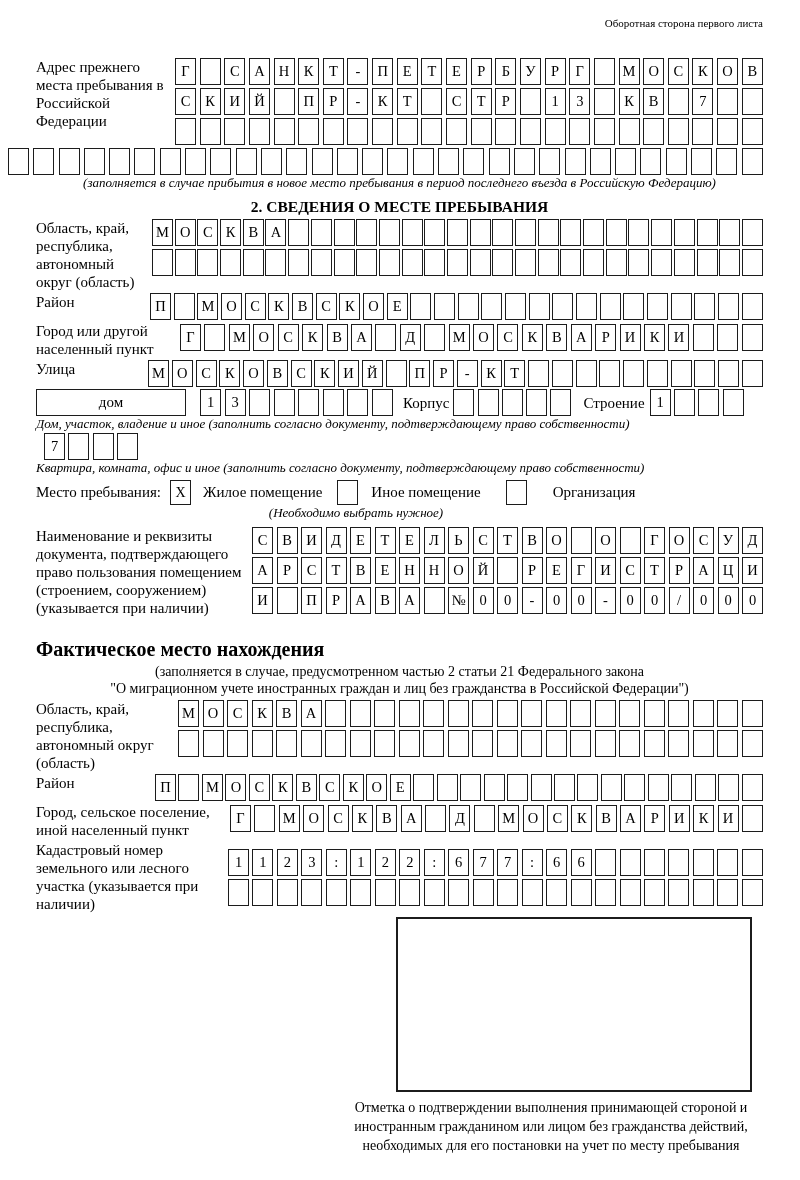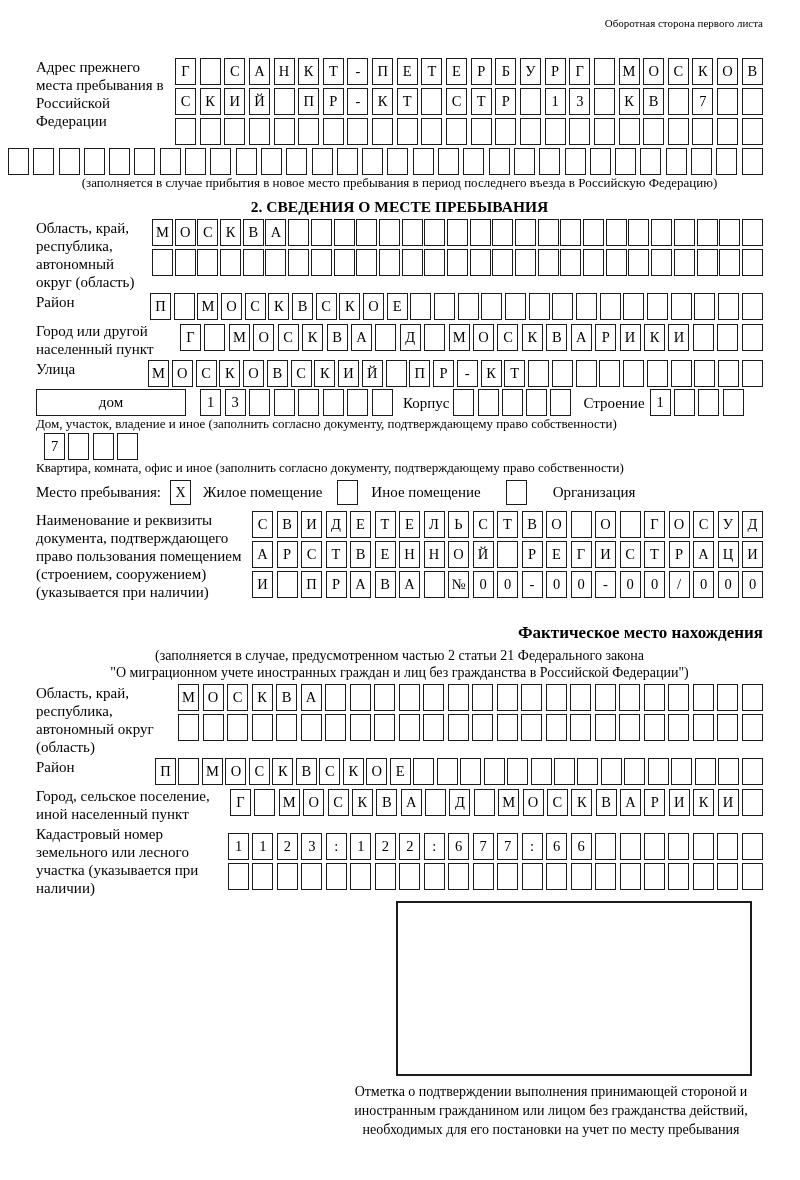--- a/index.html
+++ b/index.html
@@ -1,29 +1,29 @@
 <!DOCTYPE html>
 <html><head>
 <meta charset="utf-8">
 <style>
   html,body{margin:0;padding:0;background:#fff;color:#000;}
   body{width:800px;height:1180px;font-family:"Liberation Serif",serif;}
   .page{box-sizing:border-box;width:800px;height:1180px;padding:14px 37px 0 36px;position:relative;overflow:hidden;}
   .hdr{font-size:11px;text-align:right;line-height:18px;}
   .h2{font-weight:bold;font-size:15.5px;text-align:center;line-height:20px;margin-top:6px;}
-  .h3{font-weight:bold;font-size:17px;text-align:right;line-height:20px;margin-top:4px;}
+  .h3{font-weight:bold;font-size:20px;text-align:left;line-height:20px;margin-top:4px;}
   .field{display:flex;align-items:flex-start;margin-bottom:2px;}
   .label{font-size:15px;line-height:18px;padding-right:6px;box-sizing:border-box;flex-shrink:0;}
   .rows{flex:1;display:flex;flex-direction:column;gap:3px;}
   .boxrow{display:flex;justify-content:space-between;}
   .cell{box-sizing:border-box;width:21px;height:27px;border:1.5px solid #1c1c1c;
         display:flex;align-items:center;justify-content:center;
         font-size:14.5px;line-height:1;background:#fff;}
   .fullrow{margin-left:-28px;width:755px;margin-top:0;}
-  .note{font-size:13px;line-height:16px;}
+  .note{font-size:13px;line-height:16px;font-style:italic;}
   .center{text-align:center;}
   .houserow{display:flex;align-items:center;margin-top:1px;}
   .widebox{box-sizing:border-box;height:27px;border:1.5px solid #1c1c1c;
            display:flex;align-items:center;justify-content:center;font-size:15px;}
   .inl-label{font-size:15px;line-height:18px;white-space:nowrap;}
   .stayrow{display:flex;align-items:center;margin-top:4px;font-size:15px;}
   .chk{box-sizing:border-box;width:21px;height:25px;border:1.5px solid #1c1c1c;
        display:flex;align-items:center;justify-content:center;font-size:14px;}
   .subnote{font-size:14px;line-height:17px;text-align:center;}
   .stamp{box-sizing:border-box;width:356px;height:175px;border:2px solid #1c1c1c;margin-left:360px;margin-top:2px;}
@@ -361,20 +361,21 @@
 
   <div class="stayrow">
     <span>Место пребывания:</span>
     <span class="chk" style="margin-left:9px;">X</span>
     <span style="margin-left:12px;">Жилое помещение</span>
     <span class="chk" style="margin-left:15px;"></span>
     <span style="margin-left:13px;">Иное помещение</span>
     <span class="chk" style="margin-left:25px;"></span>
     <span style="margin-left:26px;">Организация</span>
   </div>
+  <div class="note" style="width:640px;text-align:center;">(Необходимо выбрать нужное)</div>
 
   <div class="field" style="margin-top:6px;min-height:108px;">
     <div class="label" style="width:216px;">Наименование и реквизиты документа, подтверждающего право пользования помещением (строением, сооружением) (указывается при наличии)</div>
     <div class="rows">
       <div class="boxrow">
           <div class="cell">С</div>
           <div class="cell">В</div>
           <div class="cell">И</div>
           <div class="cell">Д</div>
           <div class="cell">Е</div>

